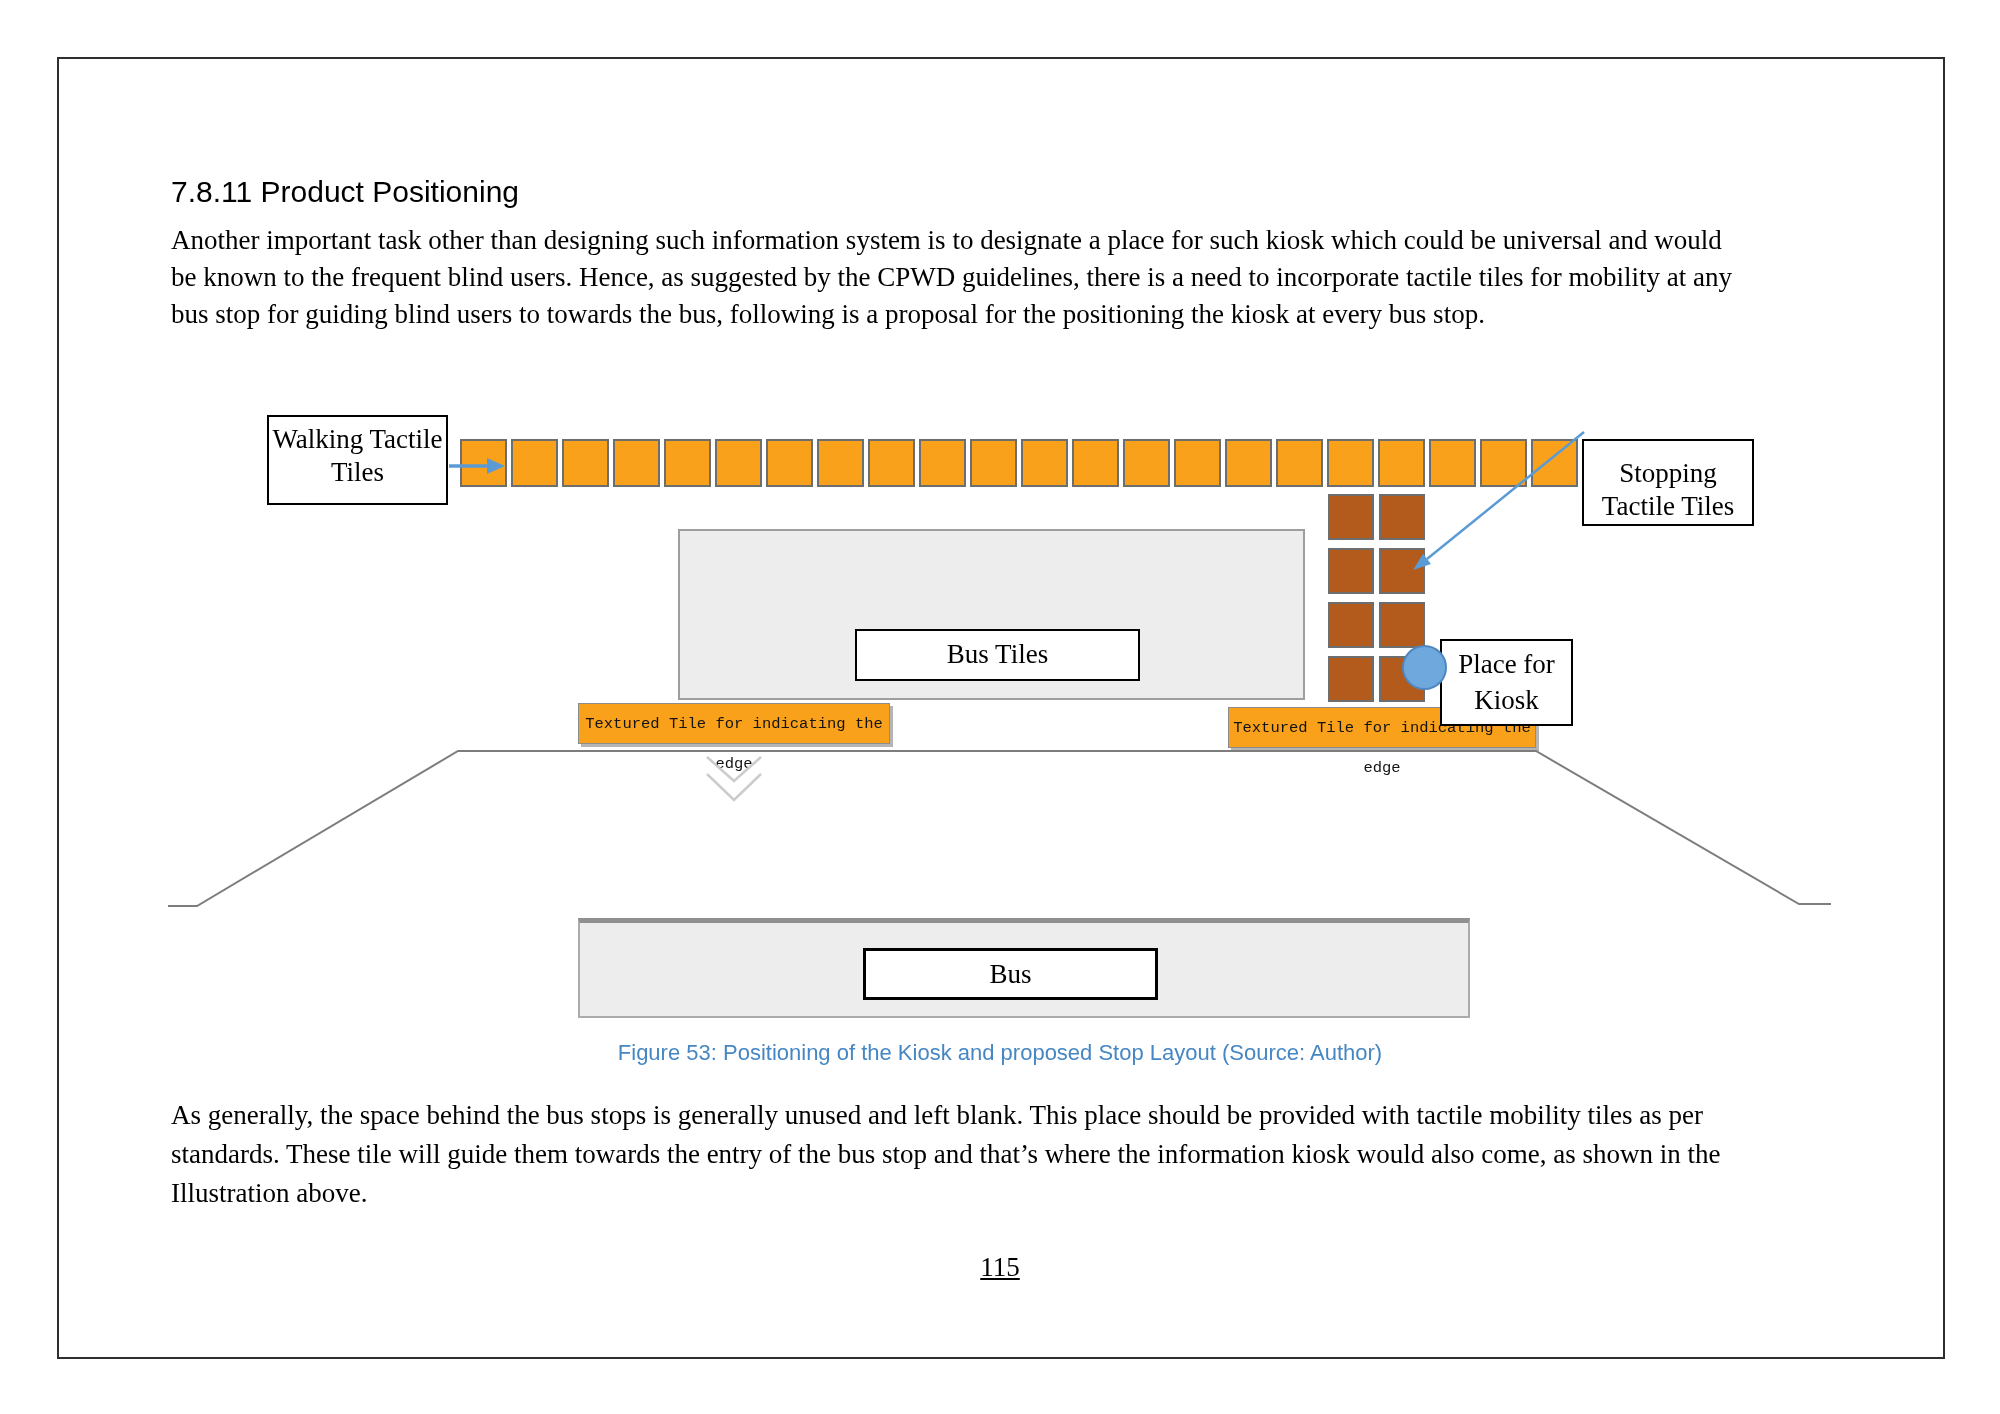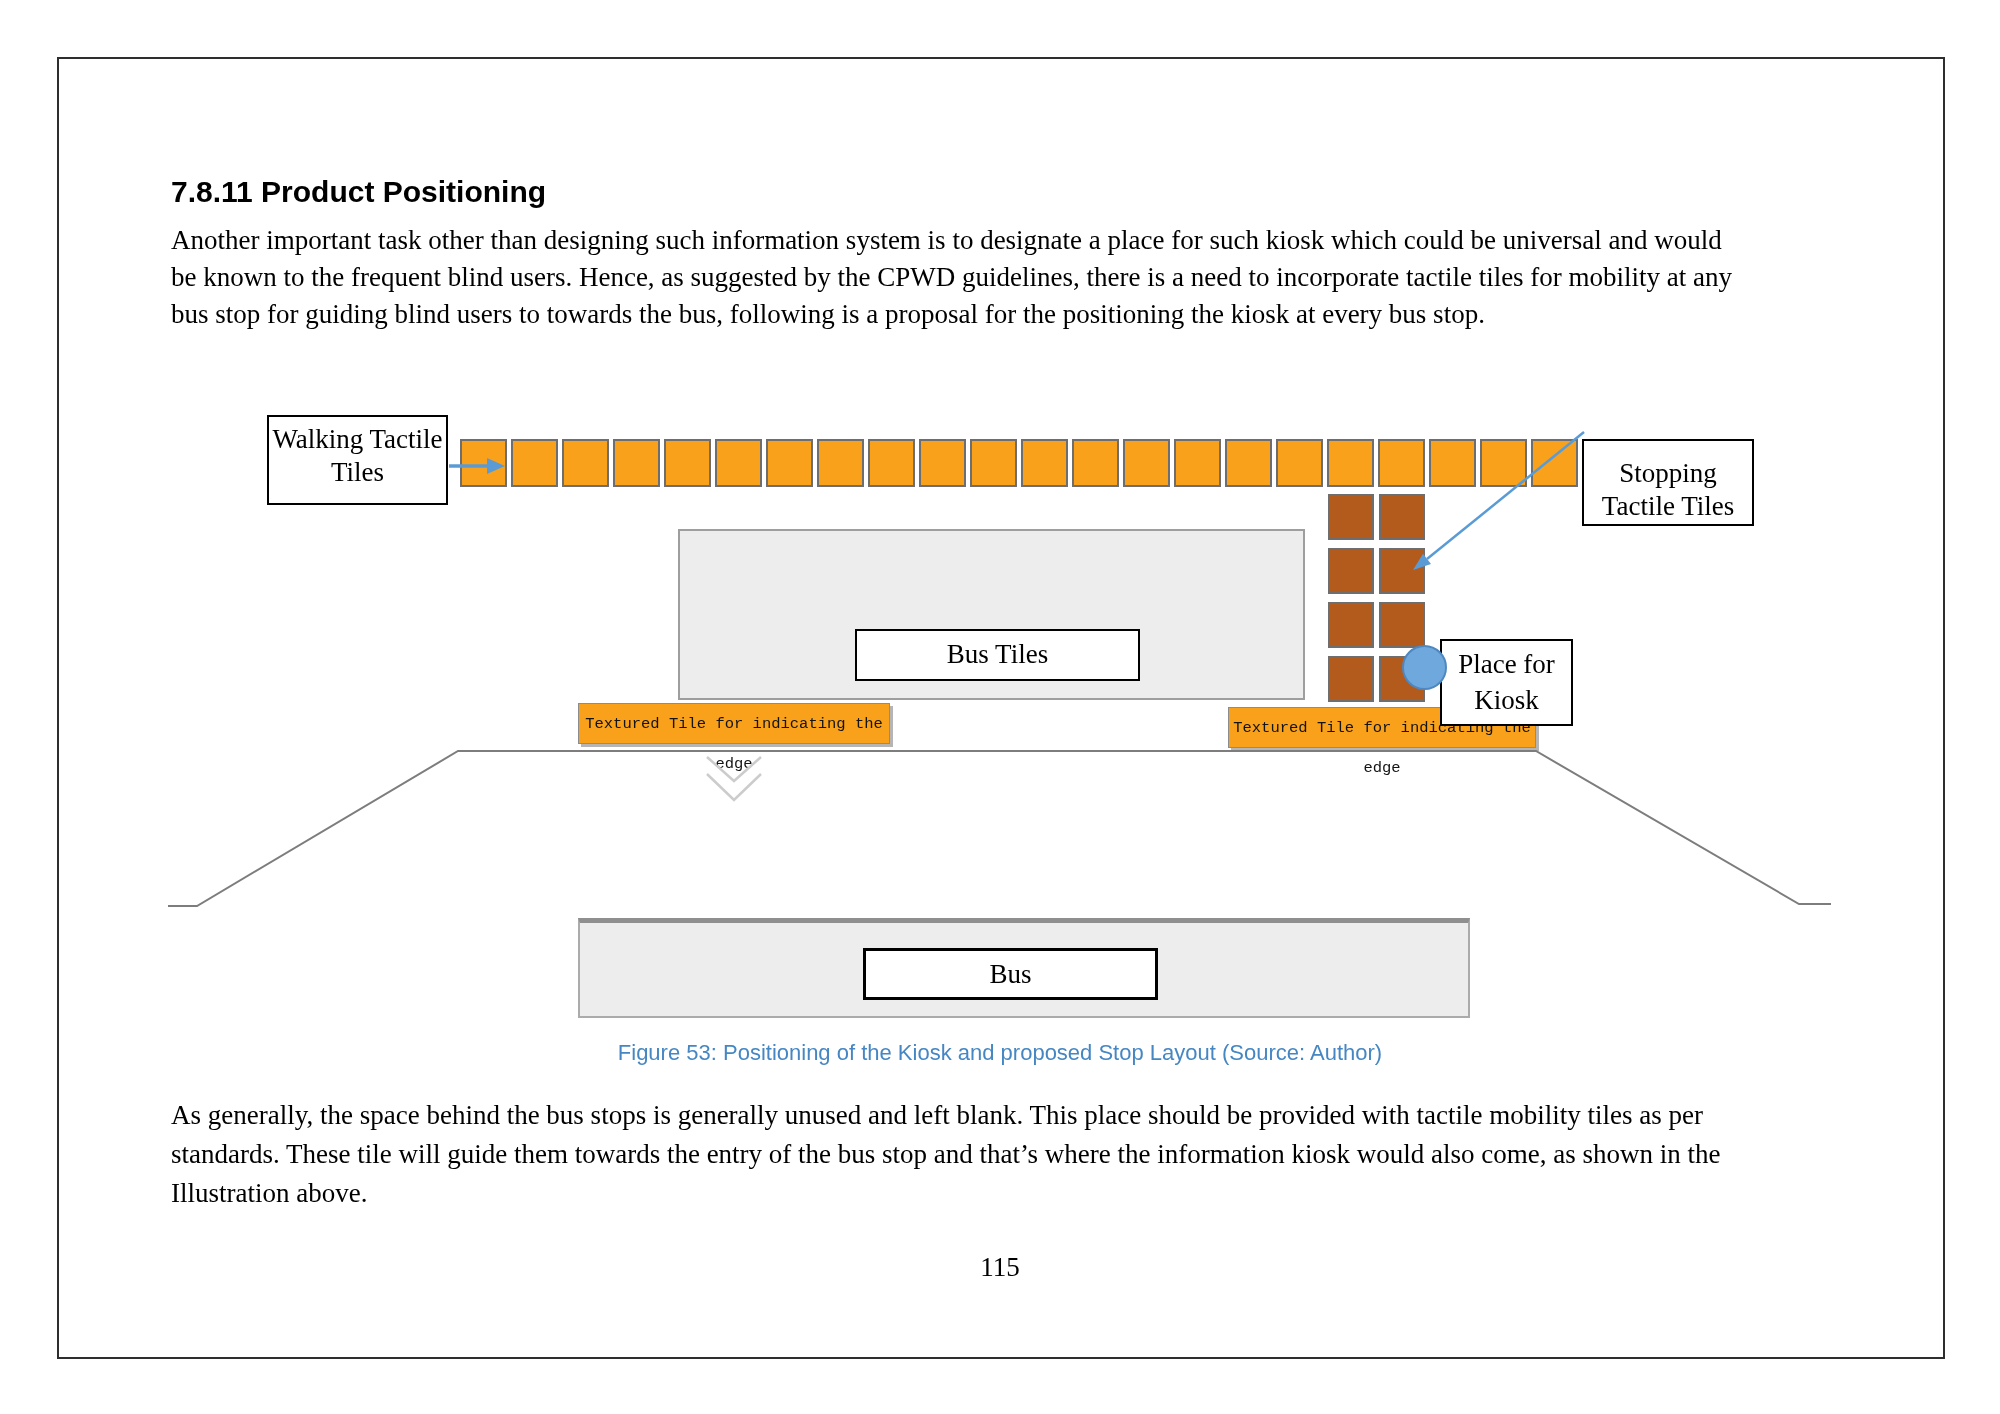--- a/index.html
+++ b/index.html
@@ -7,21 +7,21 @@
     position:relative; width:2000px; height:1414px; background:#ffffff;
     font-family:"Liberation Serif", serif; color:#000; overflow:hidden;
   }
   .page-border {
     position:absolute; left:57px; top:57px; width:1884px; height:1298px;
     border:2px solid #2e2e2e;
   }
   .abs { position:absolute; }
   .heading {
     left:171px; top:176px;
-    font-family:"Liberation Sans", sans-serif; font-weight:bold;
+    font-family:"Liberation Sans", sans-serif; font-weight:normal;
     font-size:30px; line-height:32px; letter-spacing:0px;
   }
   .body-text {
     left:171px; width:1720px; font-size:27px; white-space:pre-line;
   }
   .para1 { top:222px; line-height:37px; }
   .para2 { top:1096px; line-height:39px; }
 
   
   .label-box {
@@ -83,21 +83,21 @@
   .arrow-line { stroke:var(--arrow_blue); fill:none; }
   .arrow-head { fill:var(--arrow_blue); stroke:none; }
   .road-line { stroke:var(--road_gray); fill:none; stroke-width:2; }
   .chevron-line { stroke:#cccccc; fill:none; stroke-width:2.5; }
 
   .figure-caption {
     left:0px; top:1040px; width:2000px; text-align:center;
     font-family:"Liberation Sans", sans-serif; font-size:22px;
     color:var(--caption_blue);
   }
-  .page-number { left:0px; top:1252px; width:2000px; text-align:center; font-size:27px; }
+  .page-number { left:0px; top:1252px; width:2000px; text-align:center; font-size:27px;text-decoration:underline; }
 </style>
 </head>
 <body>
 
 <div class="page">
   <div class="page-border"></div>
 
   <div class="abs heading">7.8.11 Product Positioning</div>
   <div class="abs body-text para1">Another important task other than designing such information system is to designate a place for such kiosk which could be universal and would
 be known to the frequent blind users. Hence, as suggested by the CPWD guidelines, there is a need to incorporate tactile tiles for mobility at any

